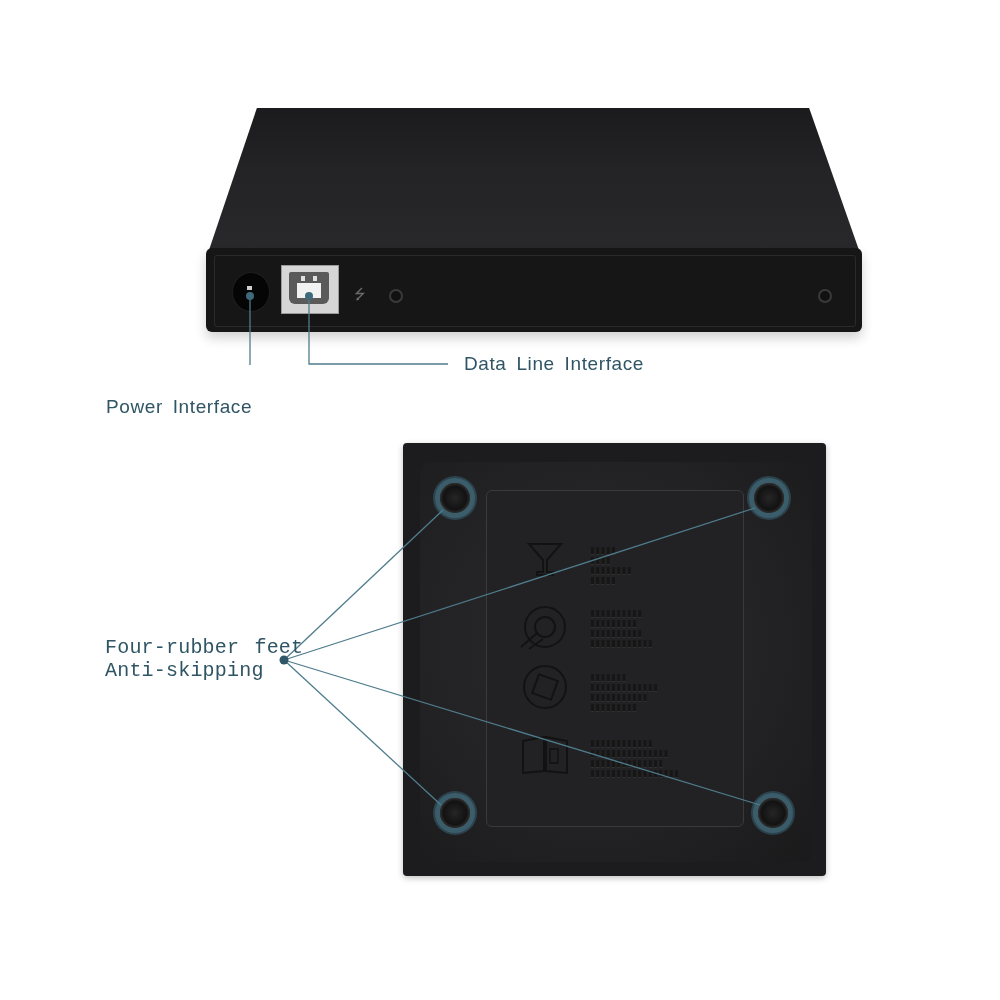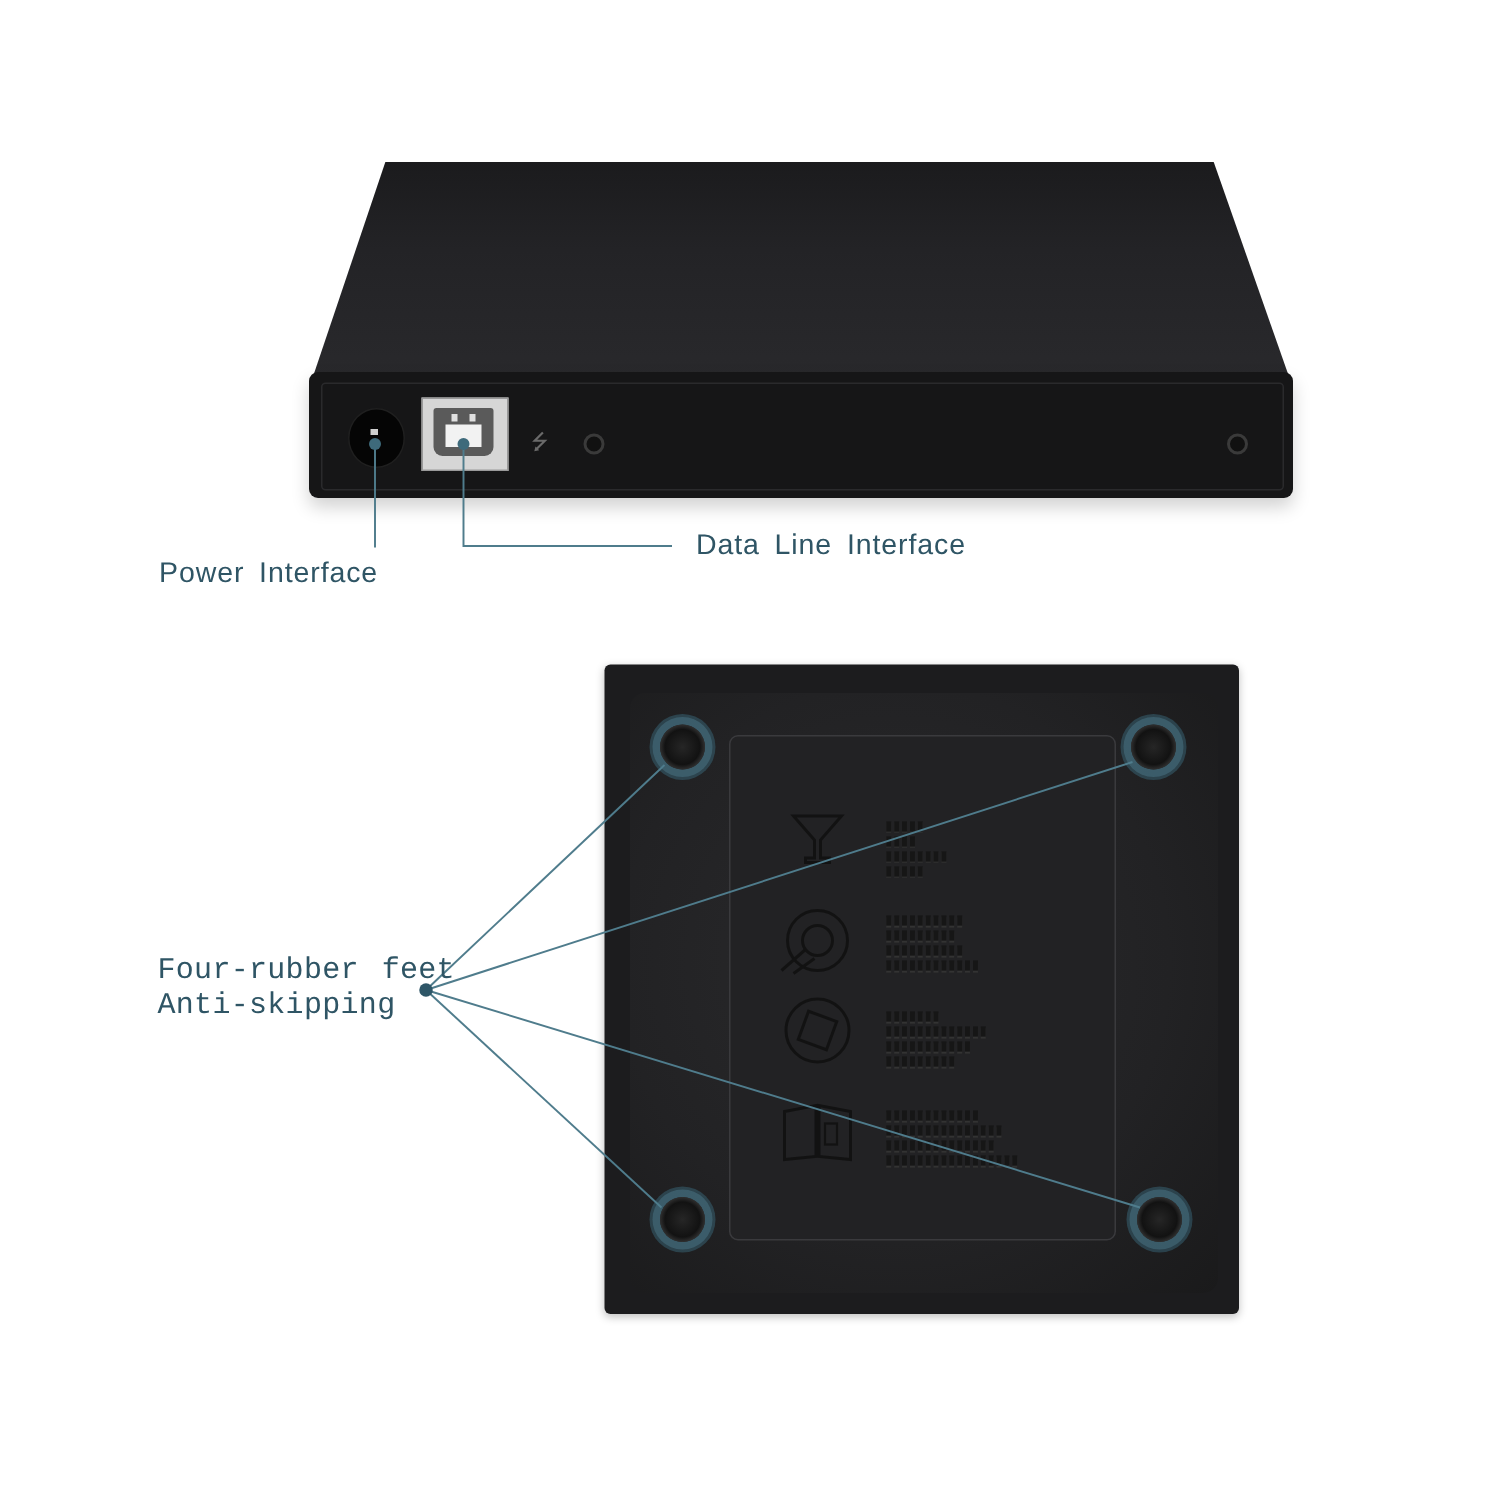--- a/index.html
+++ b/index.html
@@ -95,18 +95,18 @@
     <line x1="284" y1="660" x2="443" y2="510"></line>
     <line x1="284" y1="660" x2="755" y2="508"></line>
     <line x1="284" y1="660" x2="441" y2="805"></line>
     <line x1="284" y1="660" x2="760" y2="805"></line>
   </g>
   <circle cx="250" cy="296" r="4" fill="#3e6a7b"></circle>
   <circle cx="309" cy="296" r="4" fill="#3e6a7b"></circle>
   <circle cx="284" cy="660" r="4.5" fill="#2e5667"></circle>
 </svg>
 
-<div class="abs label" style="left:106px;top:372px;">Power Interface</div>
+<div class="abs label" style="left:106px;top:396px;">Power Interface</div>
 <div class="abs label" style="left:464px;top:353px;">Data Line Interface</div>
 <div class="abs label feet" style="left:105px;top:636px;">
   <div>Four-rubber feet</div>
   <div>Anti-skipping</div>
 </div>
 
 </body></html>

